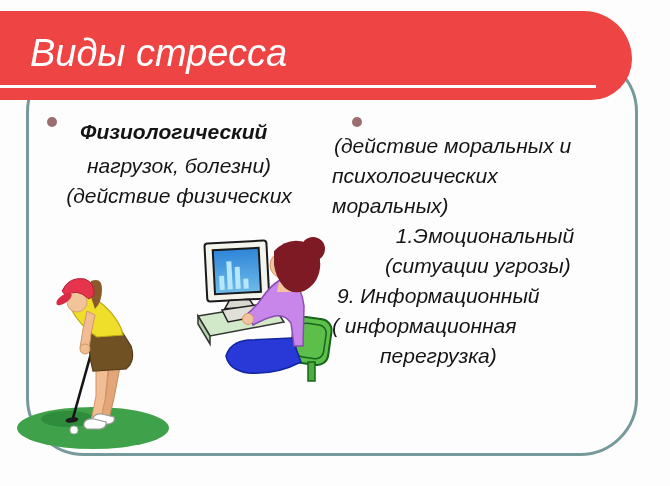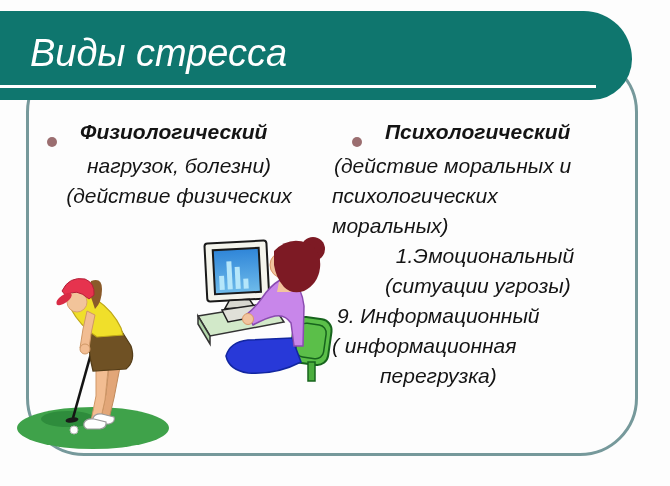--- a/index.html
+++ b/index.html
@@ -13,37 +13,37 @@
   
   .frame{
     position:absolute;left:26px;top:54px;width:612px;height:402px;
     box-sizing:border-box;border:3px solid #76999b;border-radius:58px;
     background:transparent;z-index:1;
   }
 
   
   .banner{
     position:absolute;left:0;top:11px;width:632px;height:89px;
-    background:#0f766e;border-radius:0 52px 44px 0;z-index:5;
+    background:#ef4444;border-radius:0 52px 44px 0;z-index:5;
   }
   .banner-rule{
     position:absolute;left:0;top:74px;width:596px;height:3px;background:#ffffff;
   }
   .slide-title{
     position:absolute;left:30px;top:20px;
     font-size:38px;font-style:italic;color:#ffffff;line-height:1.2;white-space:nowrap;
   }
 
   
   .col{position:absolute;z-index:3;color:#141414;font-style:italic;}
   .col-left{left:38px;top:117px;width:282px;}
   .col-right{left:332px;top:117px;width:300px;}
   .line{font-size:21px;line-height:30px;white-space:nowrap;}
   .centered{text-align:center;white-space:normal;}
-  .bullet-row{display:flex;align-items:flex-end;margin-bottom:4px;}
+  .bullet-row{display:flex;align-items:flex-start;margin-bottom:4px;}
   .bullet{
     width:10px;height:10px;border-radius:50%;background:#9b6e70;flex:0 0 auto;
   }
   .bullet-left{margin-left:9px;}
   .bullet-right{margin-left:20px;}
   .heading{font-weight:bold;font-size:21px;margin-left:23px;white-space:nowrap;}
   .ind-11{margin-left:2px;} .ind-56{} .ind-6{margin-left:6px;text-align:center;}
   .ind-53{margin-left:53px;} .ind-5{margin-left:5px;}  .ind-0{margin-left:0;}
   .ind-48{margin-left:48px;}
 
@@ -68,21 +68,20 @@
       <span class="bullet bullet-left"></span>
       <span class="heading">Физиологический</span>
     </div>
     <div class="line centered">нагрузок, болезни)</div>
     <div class="line centered">(действие физических</div>
   </div>
 
   <div class="col col-right">
     <div class="line bullet-row">
       <span class="bullet bullet-right"></span>
-      <span class="heading">Психологический</span>
     </div>
     <div class="line ind-11">(действие моральных и</div>
     <div class="line ind-56">психологических</div>
     <div class="line ind-56">моральных)</div>
     <div class="line ind-6">1.Эмоциональный</div>
     <div class="line ind-53">(ситуации угрозы)</div>
     <div class="line ind-5">9. Информационный</div>
     <div class="line ind-0">( информационная</div>
     <div class="line ind-48">перегрузка)</div>
   </div>

